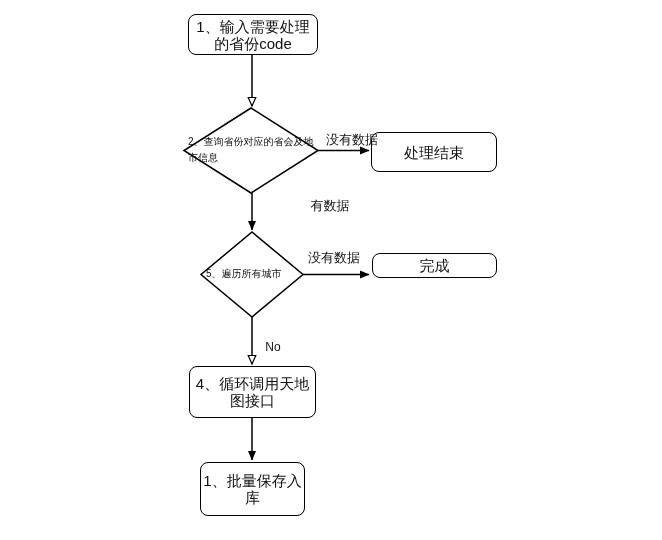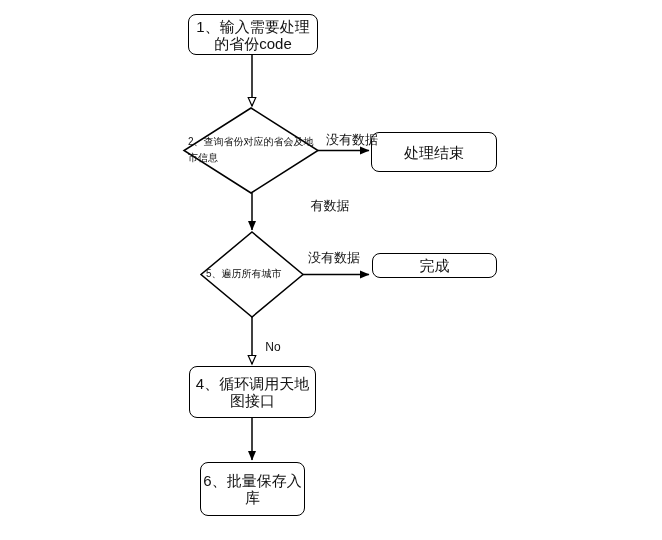--- a/index.html
+++ b/index.html
@@ -84,21 +84,21 @@
   </svg>
 
   <div class="node" style="left:188px; top:14px; width:130px; height:41px;">1、输入需要处理的省份code</div>
 
   <div class="node" style="left:371px; top:132px; width:126px; height:40px;">处理结束</div>
 
   <div class="node" style="left:372px; top:253px; width:125px; height:25px;">完成</div>
 
   <div class="node" style="left:189px; top:366px; width:127px; height:52px;">4、循环调用天地图接口</div>
 
-  <div class="node" style="left:200px; top:462px; width:105px; height:54px;">6、批量保存入库</div>
+  <div class="node" style="left:200px; top:462px; width:105px; height:54px;">1、批量保存入库</div>
 
   <div class="diamond-label" style="left:251px; top:150px; width:126px;">2、查询省份对应的省会及地市信息</div>
 
   <div class="diamond-label" style="left:252px; top:274px; width:92px;">5、遍历所有城市</div>
 
   <div class="edge-label" style="left:352px; top:139px;">没有数据</div>
 
   <div class="edge-label" style="left:306px; top:205px;margin-left:24px;">有数据</div>
 
   <div class="edge-label" style="left:334px; top:257px;">没有数据</div>

